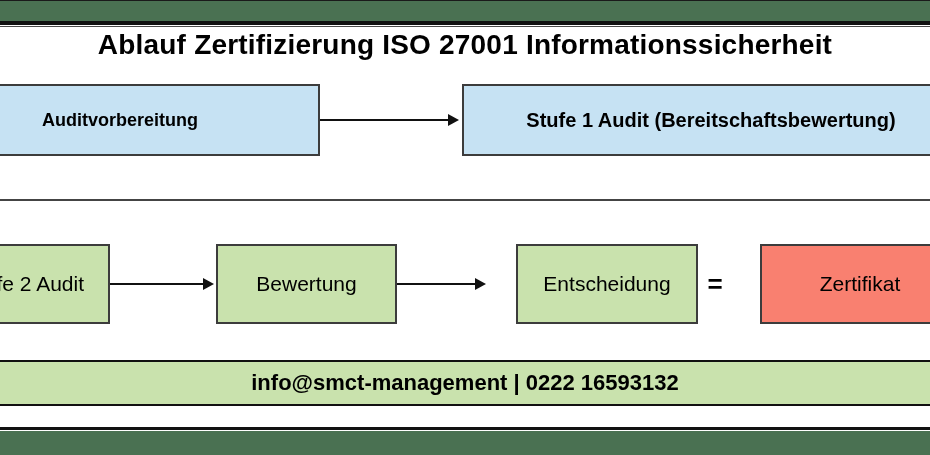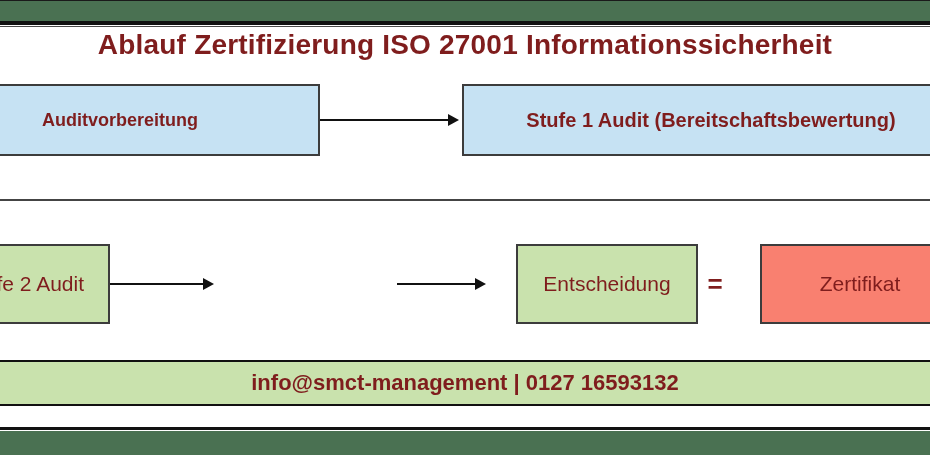--- a/index.html
+++ b/index.html
@@ -2,21 +2,21 @@
 <html><head>
 <meta charset="utf-8">
 <style>
   html,body{margin:0;padding:0;background:#ffffff;}
   #stage{
     position:relative;
     width:930px;height:455px;
     background:#ffffff;
     overflow:hidden;
     font-family:"Liberation Sans", sans-serif;
-    color:#7f1d1d;
+    color:#000000;
   }
   
   .frame-bar{position:absolute;left:0;width:930px;background:#4a7152;}
   #top-frame-bar{top:0;height:21px;border-top:1px solid #1a1a1a;}
   #top-frame-line-thick{position:absolute;left:0;top:21px;width:930px;height:4px;background:#111111;}
   #top-frame-line-thin{position:absolute;left:0;top:26px;width:930px;height:1px;background:#4a4a4a;}
   #bottom-frame-line-thick{position:absolute;left:0;top:427px;width:930px;height:3px;background:#111111;}
   #bottom-frame-bar{top:431px;height:24px;}
   
   #page-title{
@@ -95,30 +95,31 @@
 
   <div id="section-divider"></div>
 
   <div id="box-stufe2" class="fbox row2 box-green">Stufe 2 Audit</div>
 
   <div>
     <div id="arrow2-line" class="arrow-line"></div>
     <div id="arrow2-head" class="arrow-head"></div>
   </div>
 
+  <div id="box-bewertung" class="fbox row2 box-green">Bewertung</div>
 
   <div>
     <div id="arrow3-line" class="arrow-line"></div>
     <div id="arrow3-head" class="arrow-head"></div>
   </div>
 
   <div id="box-entscheidung" class="fbox row2 box-green">Entscheidung</div>
 
   <div id="equals-sign">=</div>
 
   <div id="box-zertifikat" class="fbox row2 box-red">Zertifikat</div>
 
-  <div id="contact-banner">info@smct-management | 0127 16593132</div>
+  <div id="contact-banner">info@smct-management | 0222 16593132</div>
 
   <div id="bottom-frame-line-thick"></div>
   <div id="bottom-frame-bar" class="frame-bar"></div>
 
 </div>
 
 </body></html>

